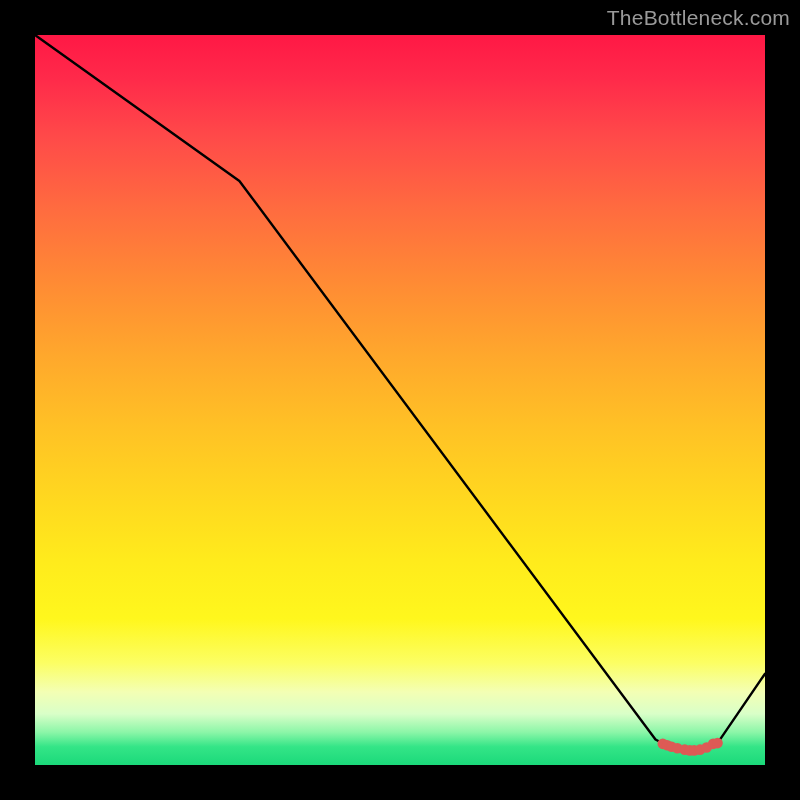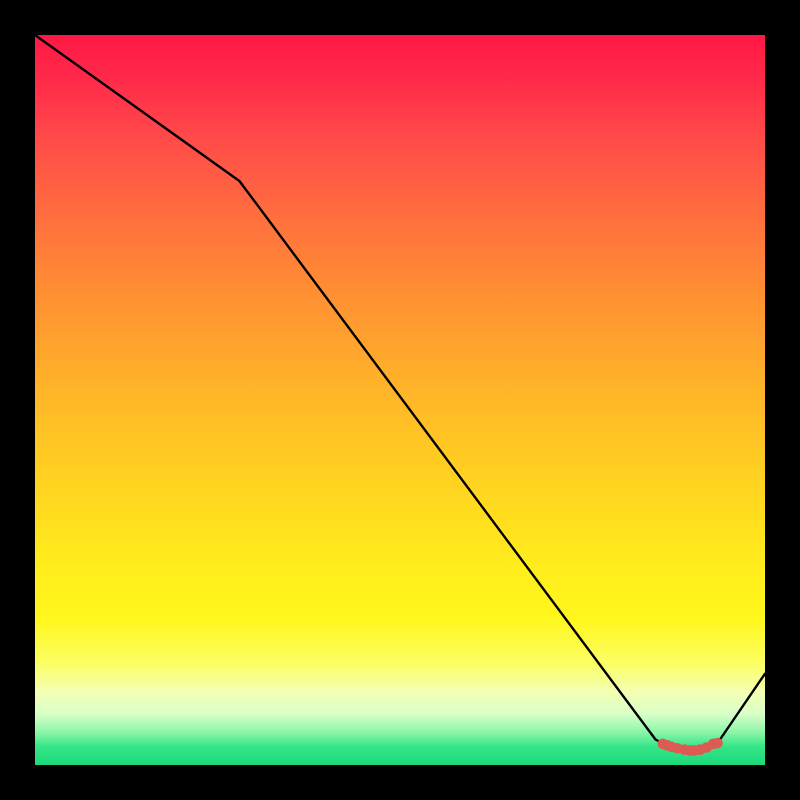--- a/index.html
+++ b/index.html
@@ -62,20 +62,21 @@
     font-size: 21px;
     letter-spacing: 0.2px;
     font-weight: 400;
     user-select: none;
   }
 </style>
 </head>
 <body>
 
 <div class="stage">
+  <div class="watermark">TheBottleneck.com</div>
 
   <div class="plot">
     <div class="gradient"></div>
     <svg class="curve" viewBox="0 0 730 730" preserveAspectRatio="none">
       <path id="main-line" fill="none" stroke="#000" stroke-width="2.4" stroke-linejoin="round" stroke-linecap="round" d="M 0.00 0.00 L 204.40 146.00 L 620.50 704.45 L 631.45 710.29 L 642.40 713.21 L 653.35 715.40 L 664.30 715.40 L 671.60 713.21 L 682.55 708.10 L 730.00 638.75"></path>
       <g id="markers">
           <circle cx="627.80" cy="708.83" r="5.3" fill="#dd5a55"></circle>
           <circle cx="632.18" cy="710.29" r="5.3" fill="#dd5a55"></circle>
           <circle cx="636.56" cy="711.75" r="5.3" fill="#dd5a55"></circle>
           <circle cx="642.40" cy="713.21" r="5.3" fill="#dd5a55"></circle>

